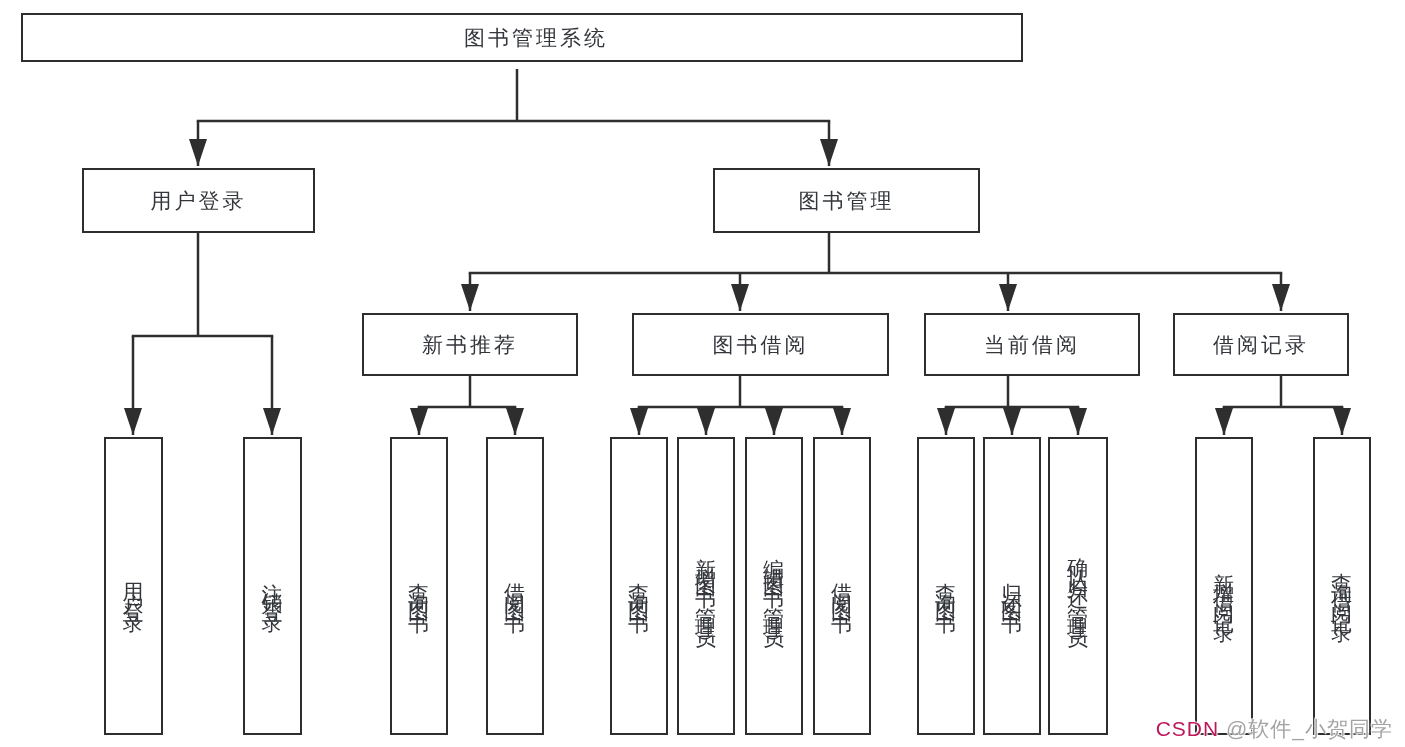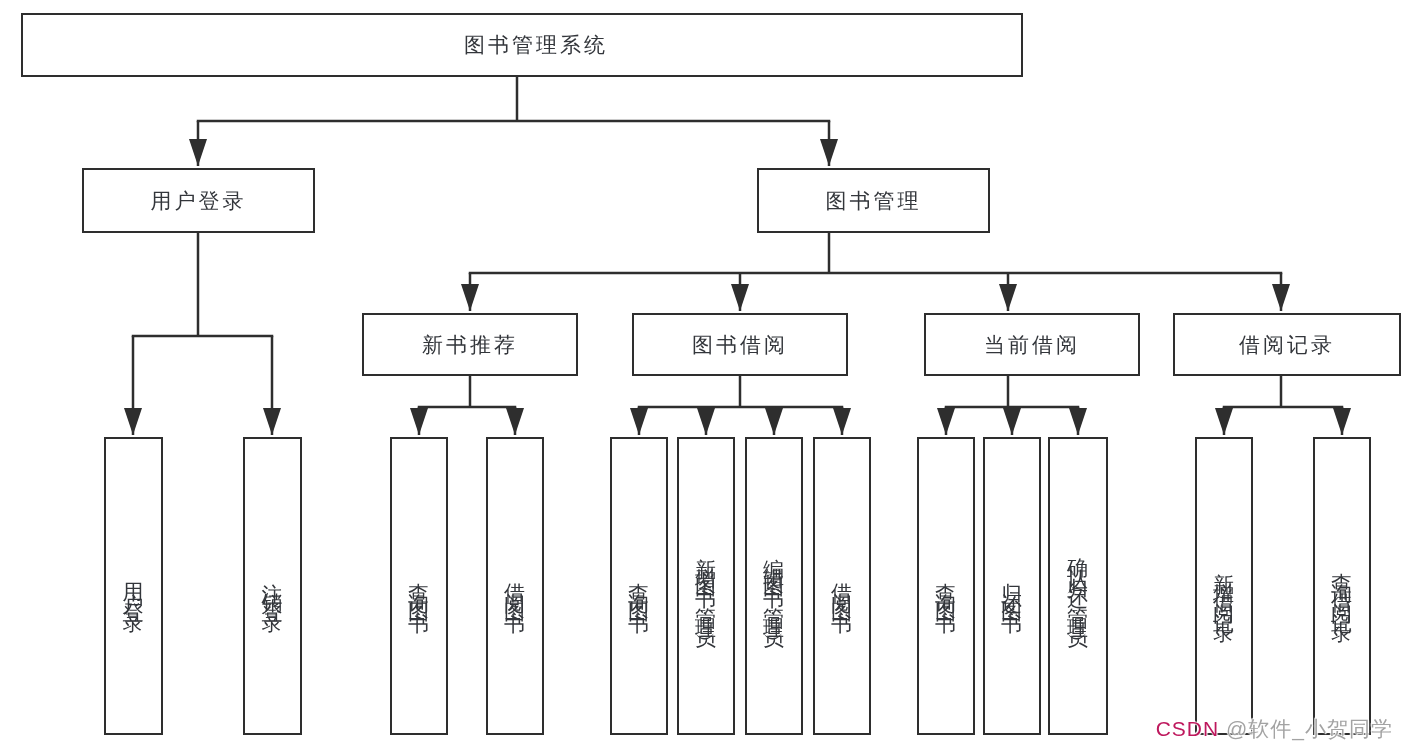--- a/index.html
+++ b/index.html
@@ -95,29 +95,29 @@
       <line x1="1012" y1="407" x2="1012" y2="435" marker-end="url(#arrow)"></line>
       <line x1="1078" y1="407" x2="1078" y2="435" marker-end="url(#arrow)"></line>
 
       <line x1="1281" y1="376" x2="1281" y2="408"></line>
       <line x1="1222.75" y1="407" x2="1343.25" y2="407"></line>
       <line x1="1224" y1="407" x2="1224" y2="435" marker-end="url(#arrow)"></line>
       <line x1="1342" y1="407" x2="1342" y2="435" marker-end="url(#arrow)"></line>
     </g>
   </svg>
 
-  <div class="box hbox" style="left:21px; top:13px; width:1002px; height:64px;padding-left:28px;">图书管理系统</div>
+  <div class="box hbox" style="left:21px; top:13px; width:1002px; height:49px;padding-left:28px;">图书管理系统</div>
 
   <div class="box hbox" style="left:82px; top:168px; width:233px; height:65px;">用户登录</div>
-  <div class="box hbox" style="left:713px; top:168px; width:233px; height:65px;margin-left:44px;">图书管理</div>
+  <div class="box hbox" style="left:713px; top:168px; width:267px; height:65px;">图书管理</div>
 
   <div class="box hbox" style="left:362px; top:313px; width:216px; height:63px;">新书推荐</div>
-  <div class="box hbox" style="left:632px; top:313px; width:216px; height:63px;">图书借阅</div>
+  <div class="box hbox" style="left:632px; top:313px; width:257px; height:63px;">图书借阅</div>
   <div class="box hbox" style="left:924px; top:313px; width:216px; height:63px;">当前借阅</div>
-  <div class="box hbox" style="left:1173px; top:313px; width:228px; height:63px;">借阅记录</div>
+  <div class="box hbox" style="left:1173px; top:313px; width:176px; height:63px;">借阅记录</div>
 
   <div class="box vbox" style="left:104px; top:437px; width:59px; height:298px;">用户登录</div>
   <div class="box vbox" style="left:243px; top:437px; width:59px; height:298px;">注销登录</div>
 
   <div class="box vbox" style="left:390px; top:437px; width:58px; height:298px;">查询图书</div>
   <div class="box vbox" style="left:486px; top:437px; width:58px; height:298px;">借阅图书</div>
 
   <div class="box vbox" style="left:610px; top:437px; width:58px; height:298px;">查询图书</div>
   <div class="box vbox" style="left:677px; top:437px; width:58px; height:298px;">新增图书（管理员）</div>
   <div class="box vbox" style="left:745px; top:437px; width:58px; height:298px;">编辑图书（管理员）</div>

